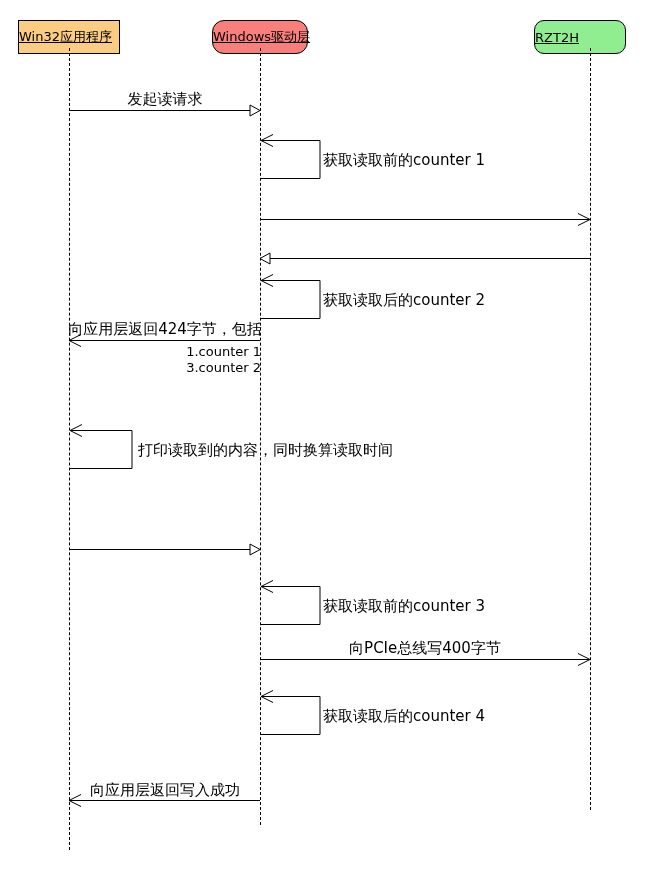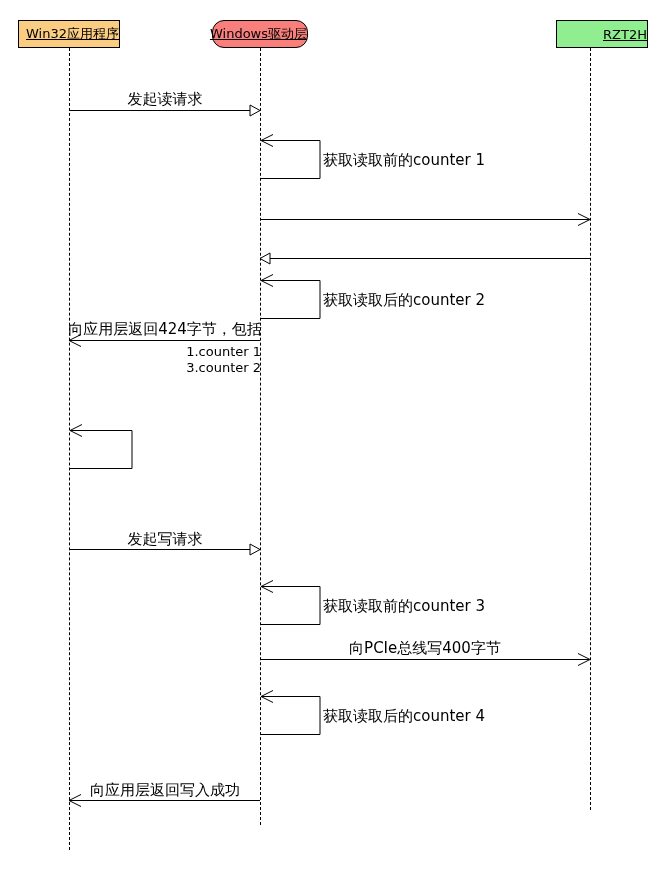--- a/index.html
+++ b/index.html
@@ -1,22 +1,22 @@
 <!DOCTYPE html>
 <html><head>
 <meta charset="utf-8">
 <style>
   html,body{margin:0;padding:0;background:#ffffff;}
   #canvas{
     position:relative;width:650px;height:890px;background:#fff;overflow:hidden;
     font-family:"DejaVu Sans","Liberation Sans",sans-serif;color:#000;
   }
   .actor{
-    position:absolute;top:20px;height:28px;border:1px solid #000;
-    display:flex;align-items:center;justify-content:flex-end;box-sizing:border-box;text-decoration:underline;
+    position:absolute;top:20px;height:34px;border:1px solid #000;
+    display:flex;align-items:center;justify-content:flex-start;box-sizing:border-box;text-decoration:underline;
   }
   .actor-label{font-size:13px;text-decoration:underline;white-space:nowrap;}
   .lifeline{position:absolute;width:0;border-left:1px dashed #000;}
   svg{position:absolute;left:0;top:0;}
   .msg-label{
     position:absolute;font-size:15px;white-space:nowrap;line-height:15px;
   }
   .center{text-align:center;}
   .msg-detail{
     position:absolute;font-size:13px;text-align:right;line-height:16px;
@@ -26,21 +26,21 @@
 <body>
 
 <div id="canvas">
 
   <div class="actor" style="left: 18px; width: 102px; background-color: rgb(250, 205, 130);">
     <span class="actor-label">Win32应用程序</span>
   </div>
   <div class="actor" style="left: 212px; width: 96px; background-color: rgb(248, 127, 123); border-radius: 12px;">
     <span class="actor-label">Windows驱动层</span>
   </div>
-  <div class="actor" style="left: 556px; width: 92px; background-color: rgb(144, 238, 144);">
+  <div class="actor" style="left: 534px; width: 92px; background-color: rgb(144, 238, 144); border-radius: 10px;">
     <span class="actor-label">RZT2H</span>
   </div>
 
   <div class="lifeline" style="left:69px;top:48px;height:802px"></div>
   <div class="lifeline" style="left:260px;top:48px;height:777px"></div>
   <div class="lifeline" style="left:590px;top:48px;height:762px"></div>
 
   <svg width="650" height="890" viewBox="0 0 650 890" fill="none" stroke="#000" stroke-width="1">
 
     <g>
@@ -112,22 +112,22 @@
 
   <div class="msg-label" style="left:323px;top:293px">获取读取后的counter 2</div>
 
   <div class="msg-label center" style="left:60px;top:322px;width:210px">向应用层返回424字节，包括</div>
 
   <div class="msg-detail" style="left:69px;top:344px;width:192px">
     <div>1.counter 1</div>
     <div>3.counter 2</div>
   </div>
 
+  <div class="msg-label" style="left:138px;top:443px">打印读取到的内容，同时换算读取时间</div>
 
-  <div class="msg-label center" style="left:69px;top:532px;width:192px">发起写请求</div>
 
   <div class="msg-label" style="left:323px;top:599px">获取读取前的counter 3</div>
 
   <div class="msg-label center" style="left:260px;top:641px;width:330px">向PCIe总线写400字节</div>
 
   <div class="msg-label" style="left:323px;top:709px">获取读取后的counter 4</div>
 
   <div class="msg-label center" style="left:69px;top:783px;width:192px">向应用层返回写入成功</div>
 
 </div>

